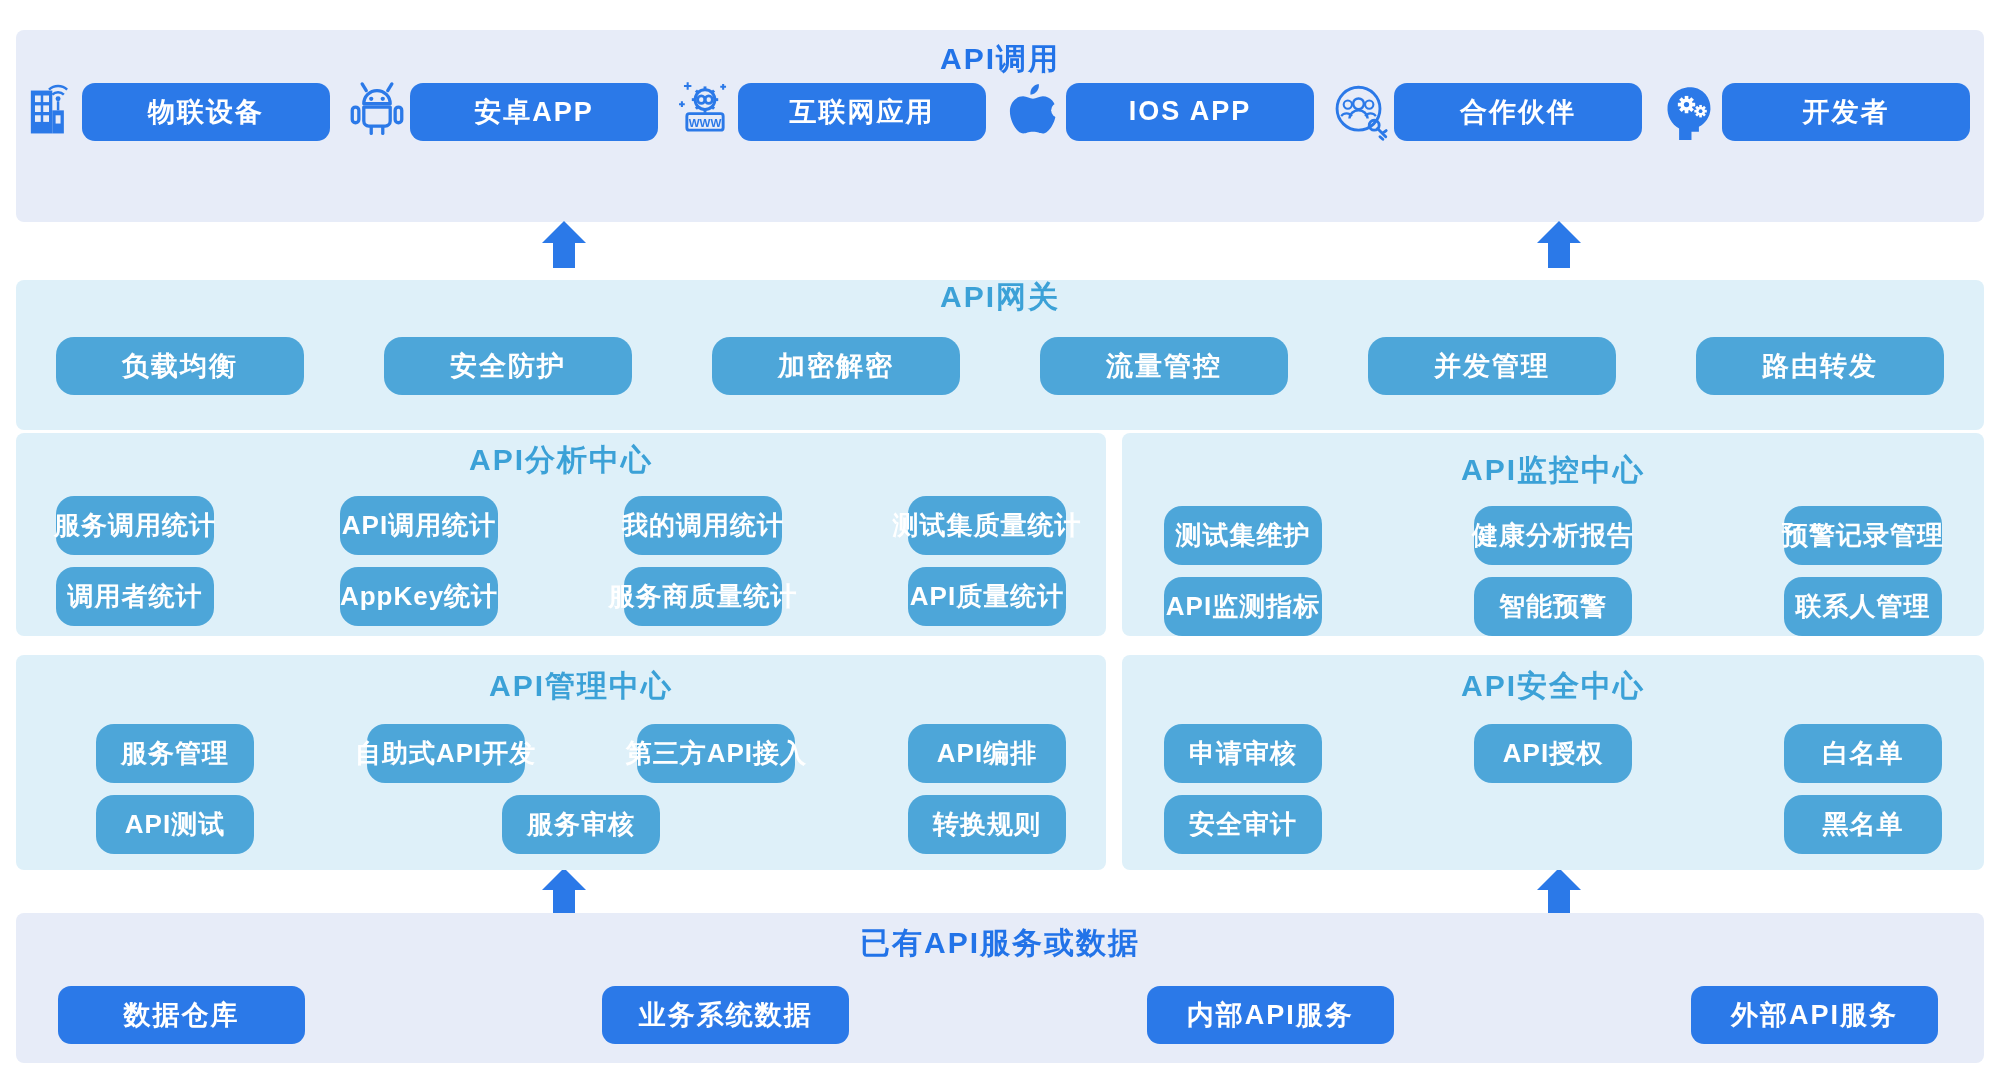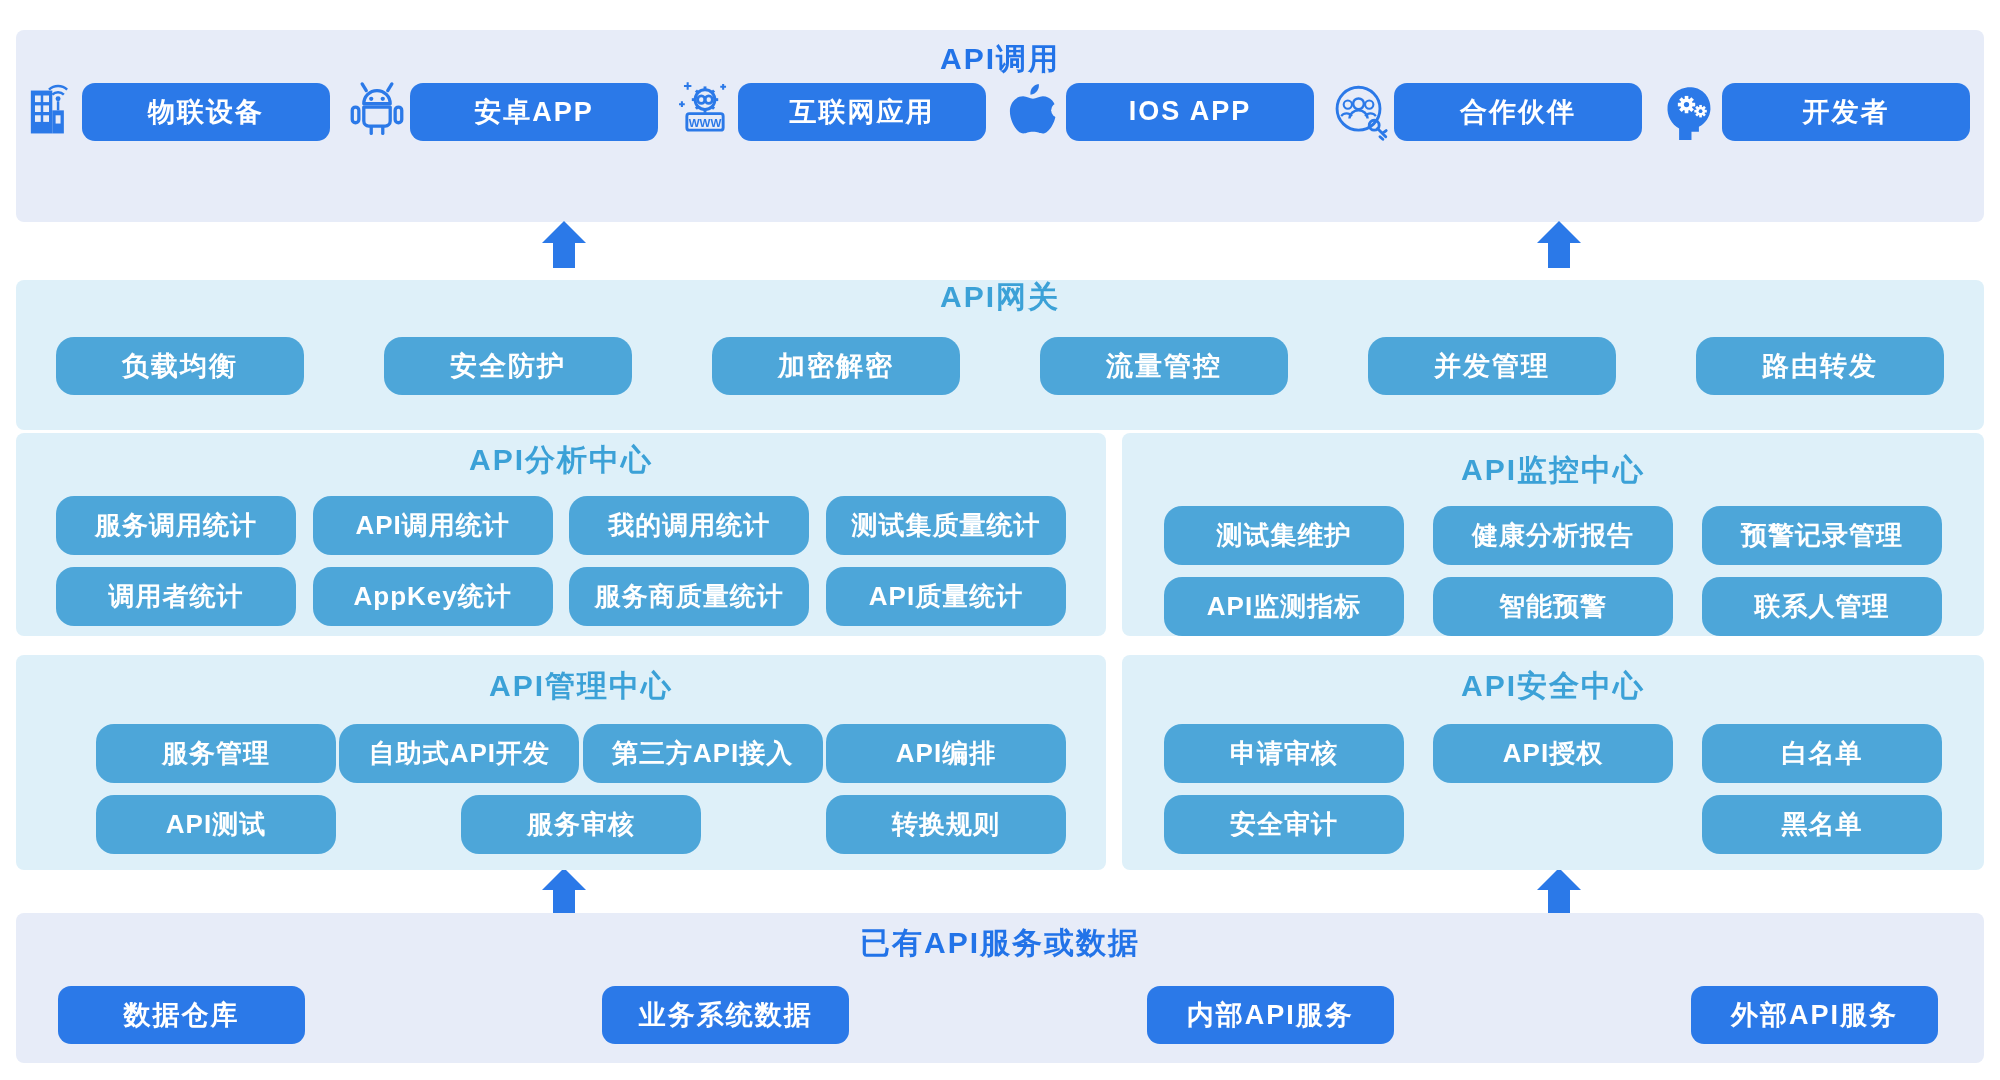--- a/index.html
+++ b/index.html
@@ -21,21 +21,21 @@
   .title-blue { color: #2273e8; }
   .title-teal { color: #3ba1d7; }
 
   .chip {
     display: flex; align-items: center; justify-content: center;
     color: #ffffff; font-weight: bold; white-space: nowrap;
   }
   .chip.blue  { background: #2b79e8; border-radius: 13px; }
   .chip.teal  { background: #4da6d9; border-radius: 18px; }
   .chip.big   { width: 248px; height: 58px; font-size: 27px; letter-spacing: 2px; }
-  .chip.mid   { width: 240px; height: 59px; font-size: 26px; letter-spacing: 1px; }
+  .chip.mid   { width: 158px; height: 59px; font-size: 26px; letter-spacing: 1px; }
 
   
   #sec-api-call { left: 16px; top: 30px; width: 1968px; height: 192px; padding-top: 12px; }
   .caller-grid { display: flex; width: 100%; }
   .caller-col { flex: 1; display: flex; align-items: center; }
   .caller-icon { height: 68px; margin-top: 2px; display: flex; align-items: flex-end; justify-content: center; }
   .caller-col .chip { margin-top: 3px; }
 
   
   #sec-gateway { left: 16px; top: 280px; width: 1968px; height: 150px; padding-top: 0; }

